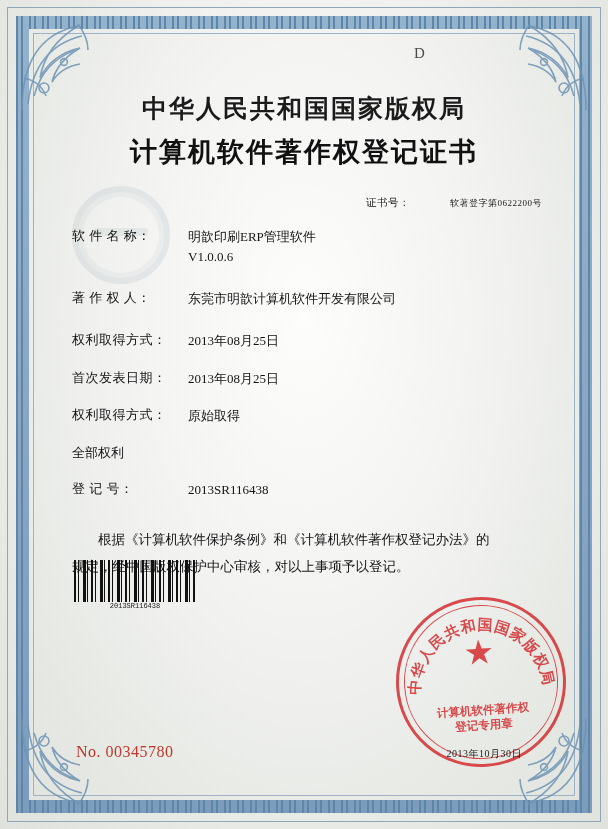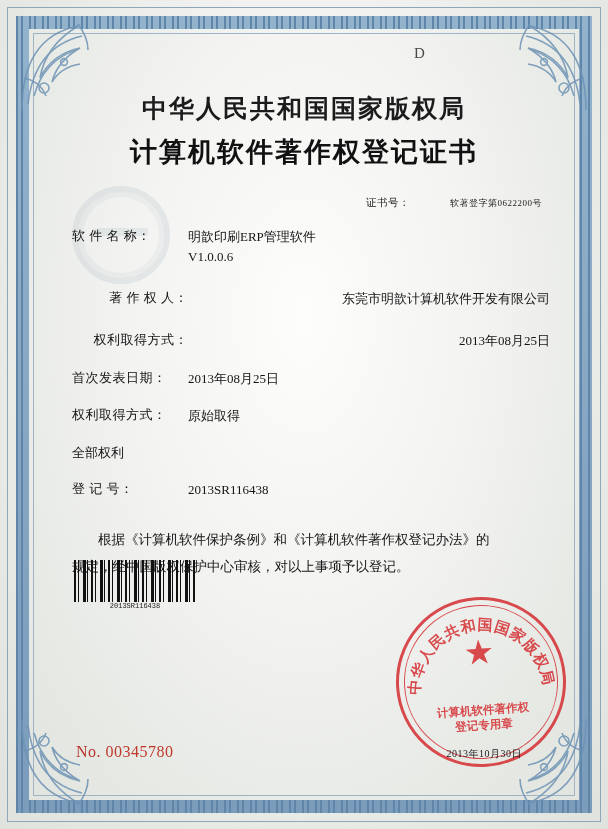--- a/index.html
+++ b/index.html
@@ -146,21 +146,21 @@
     letter-spacing: 0.5px;
     white-space: nowrap;
   }
   .field-value {
     flex: 1;
     line-height: 1.55;
   }
   .field-value .line2 {
     display: block;
   }
-  .gap-lg { margin-top: 22px; text-align: right; }
+  .gap-lg { margin-top: 22px; }
   .gap-md { margin-top: 17px; }
 
   .statement {
     margin-top: 26px;
     padding: 0 16px 0 28px;
     font-size: 13.5px;
     line-height: 2.0;
     color: #141414;
     text-align: justify;
   }

